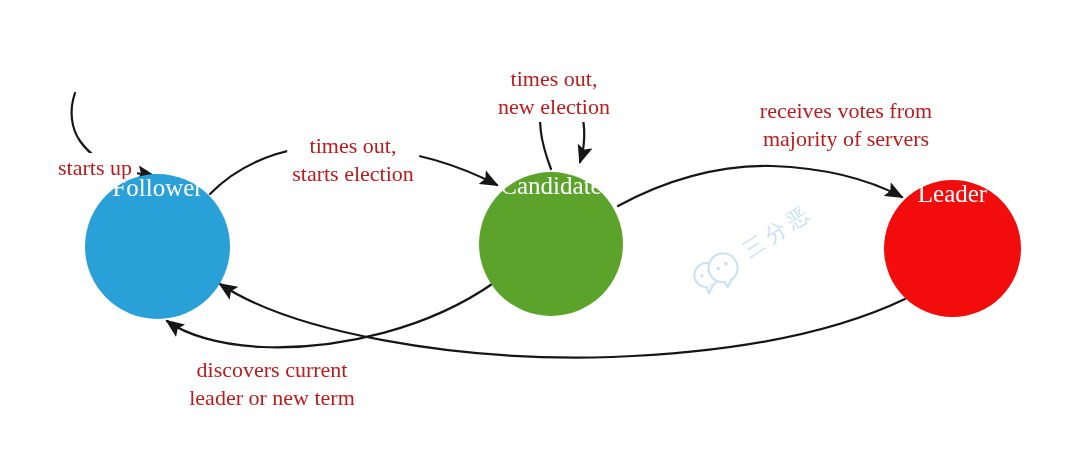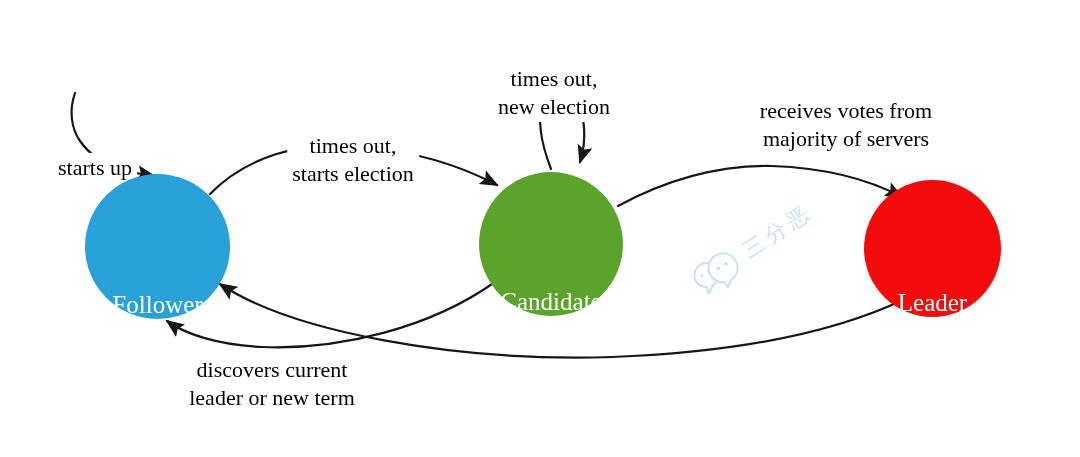--- a/index.html
+++ b/index.html
@@ -3,31 +3,31 @@
 <meta charset="utf-8">
 <style>
   html,body{margin:0;padding:0;background:#ffffff;}
   .canvas{
     position:relative;width:1080px;height:457px;background:#ffffff;overflow:hidden;
     font-family:"Liberation Serif","DejaVu Serif",serif;
   }
   svg.wires{position:absolute;left:0;top:0;z-index:1;}
   .lbl{
     position:absolute;z-index:2;transform:translate(-50%,-50%);
-    background:#ffffff;color:#000000;font-size:22px;line-height:28px;
+    background:#ffffff;color:#b91c1c;font-size:22px;line-height:28px;
     text-align:center;white-space:pre-line;padding:1px 5px;
   }
   .state{
     position:absolute;z-index:3;border-radius:50%;
-    display:flex;align-items:flex-end;justify-content:center;
+    display:flex;align-items:flex-start;justify-content:center;
     color:#ffffff;font-size:25px;
   }
   .state.follower{left:85px;top:174px;width:145px;height:145px;background:#2aa0d9;}
   .state.candidate{left:479px;top:172px;width:144px;height:144px;background:#5ba32b;}
-  .state.leader{left:864px;top:180px;width:137px;height:137px;background:#f20c0c;}
+  .state.leader{left:884px;top:180px;width:137px;height:137px;background:#f20c0c;}
   .watermark{
     position:absolute;z-index:2;left:702px;top:250px;
     transform:rotate(-33deg);transform-origin:20px 40px;
     display:flex;align-items:center;gap:8px;color:#c5e0f4;
     font-family:"DejaVu Sans",sans-serif;font-size:21px;letter-spacing:5px;
     opacity:.95;pointer-events:none;
   }
 </style>
 </head>
 <body>

